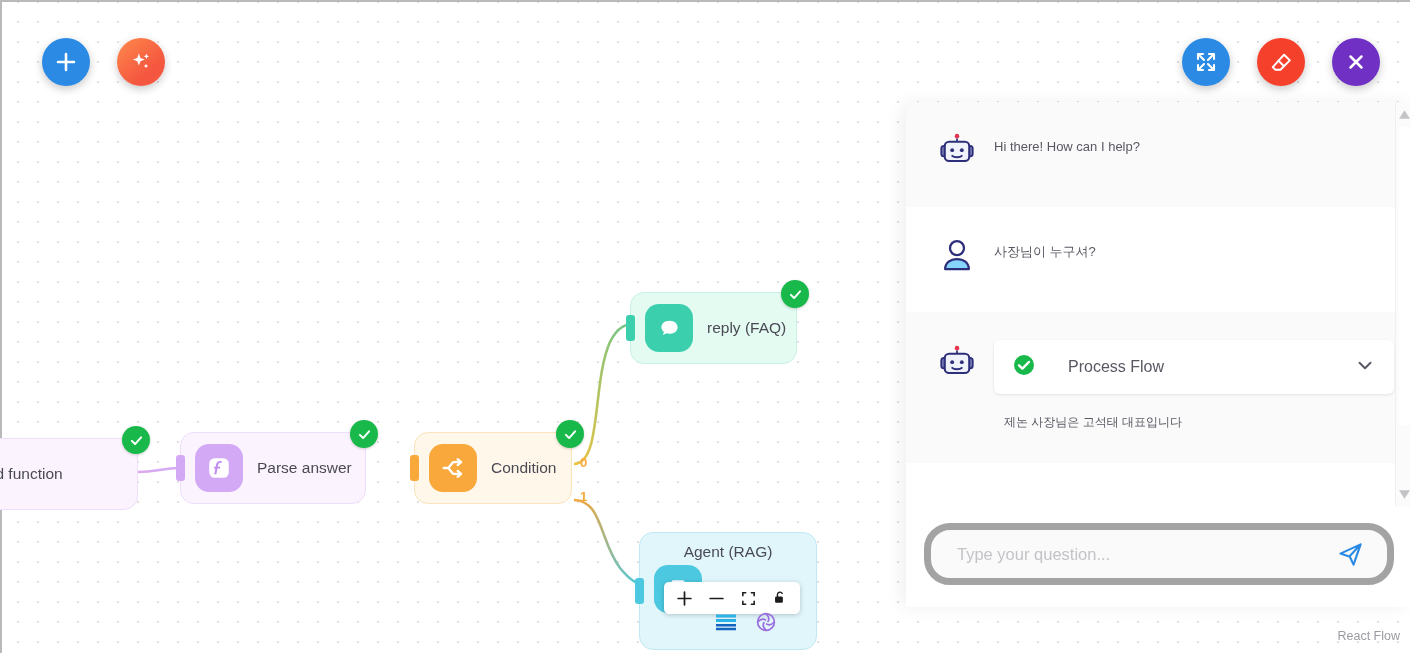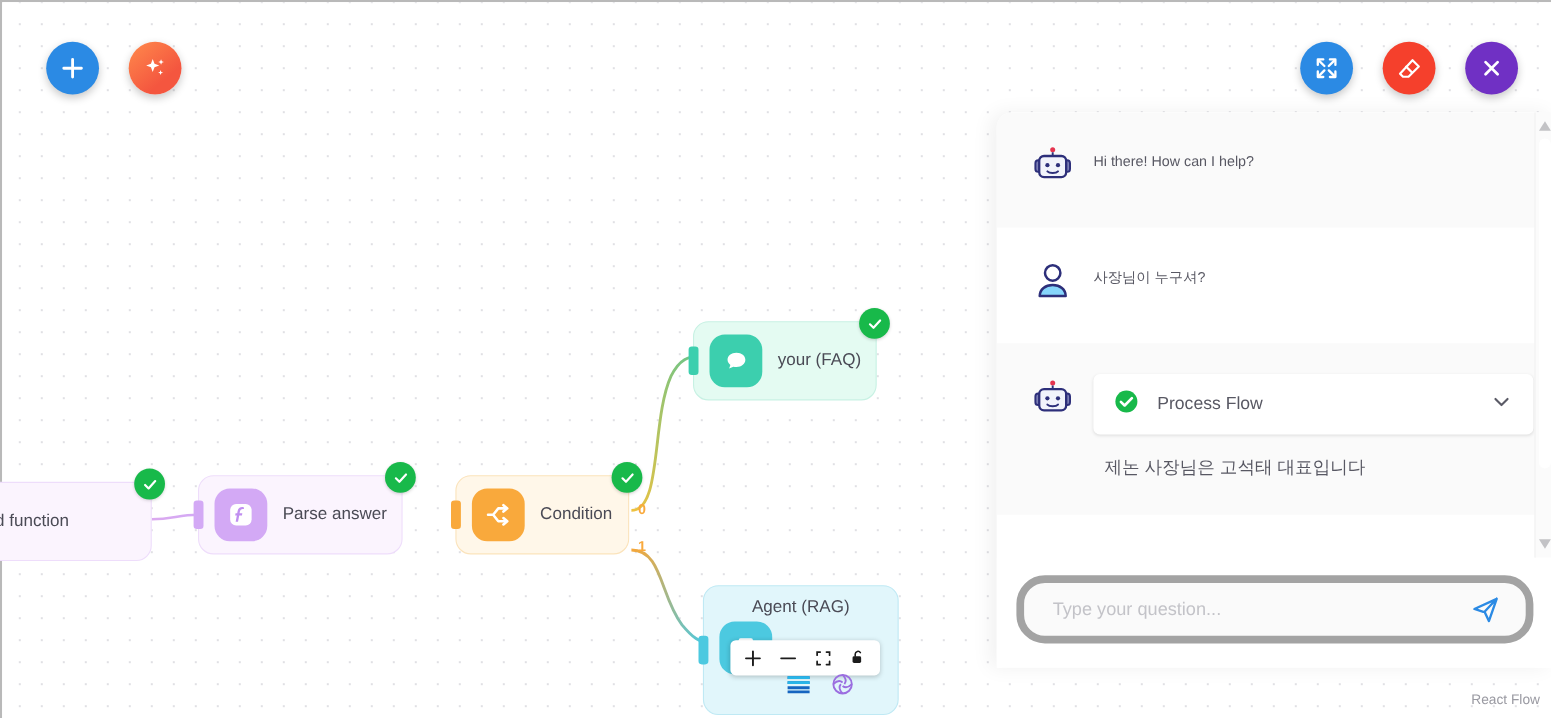--- a/index.html
+++ b/index.html
@@ -145,27 +145,27 @@
   .msg.bot  { background:#fafafa; }
   .msg.user { background:#ffffff; }
   .avatar { flex:0 0 auto; width:42px; height:42px; margin-top:6px; }
   .msg-text {
     font-size:13px; color:#585863; line-height:1.45; padding-top:14px;
   }
 
   .flow-card {
     background:#ffffff; border-radius:6px;
     box-shadow:0 1px 3px rgba(0,0,0,.10);
-    display:flex; align-items:center; gap:16px;
+    display:flex; align-items:center; gap:32px;
     padding:13px 18px; margin-top:4px; width:400px;
     cursor:pointer;
   }
   .flow-card .fc-label { font-size:16px; color:#585863; flex:1; }
   .flow-answer {
-    font-size:16px; color:#585863; padding:20px 0 4px 10px;
+    font-size:12px; color:#585863; padding:20px 0 4px 10px;
   }
   .bot-block { flex:1; }
 
   
   .scrollbar {
     position:absolute; right:0; top:0; width:17px; height:100%;
     background:#fbfbfb; border-left:1px solid #f0f0f0;
   }
   .sb-arrow {
     position:absolute; left:0; width:17px; height:17px;
@@ -306,21 +306,21 @@
     <div class="branch-label branch-0">0</div>
     <div class="branch-label branch-1">1</div>
 
     <div class="node node-reply">
       <div class="port port-reply"></div>
       <div class="nicon">
         <svg width="27" height="27" viewBox="0 0 24 24">
           <path d="M12 5c4.2 0 7.2 2.5 7.2 5.8 0 3.3-3 5.8-7.2 5.8-.9 0-1.7-.1-2.5-.3l-3.4 1.5 1-2.8C5.7 13.9 4.8 12.4 4.8 10.8 4.8 7.5 7.8 5 12 5Z" fill="#fff"></path>
         </svg>
       </div>
-      <div class="nlabel">your (FAQ)</div>
+      <div class="nlabel">reply (FAQ)</div>
       <div class="check">
         <svg width="17" height="17" viewBox="0 0 24 24">
           <path d="M5.5 12.5 10 17 18.5 7.5" stroke="#fff" stroke-width="2.8" fill="none" stroke-linecap="round" stroke-linejoin="round"></path>
         </svg>
       </div>
     </div>
 
     <div class="node node-agent">
       <div class="port port-agent"></div>
       <div class="atitle">Agent (RAG)</div>

